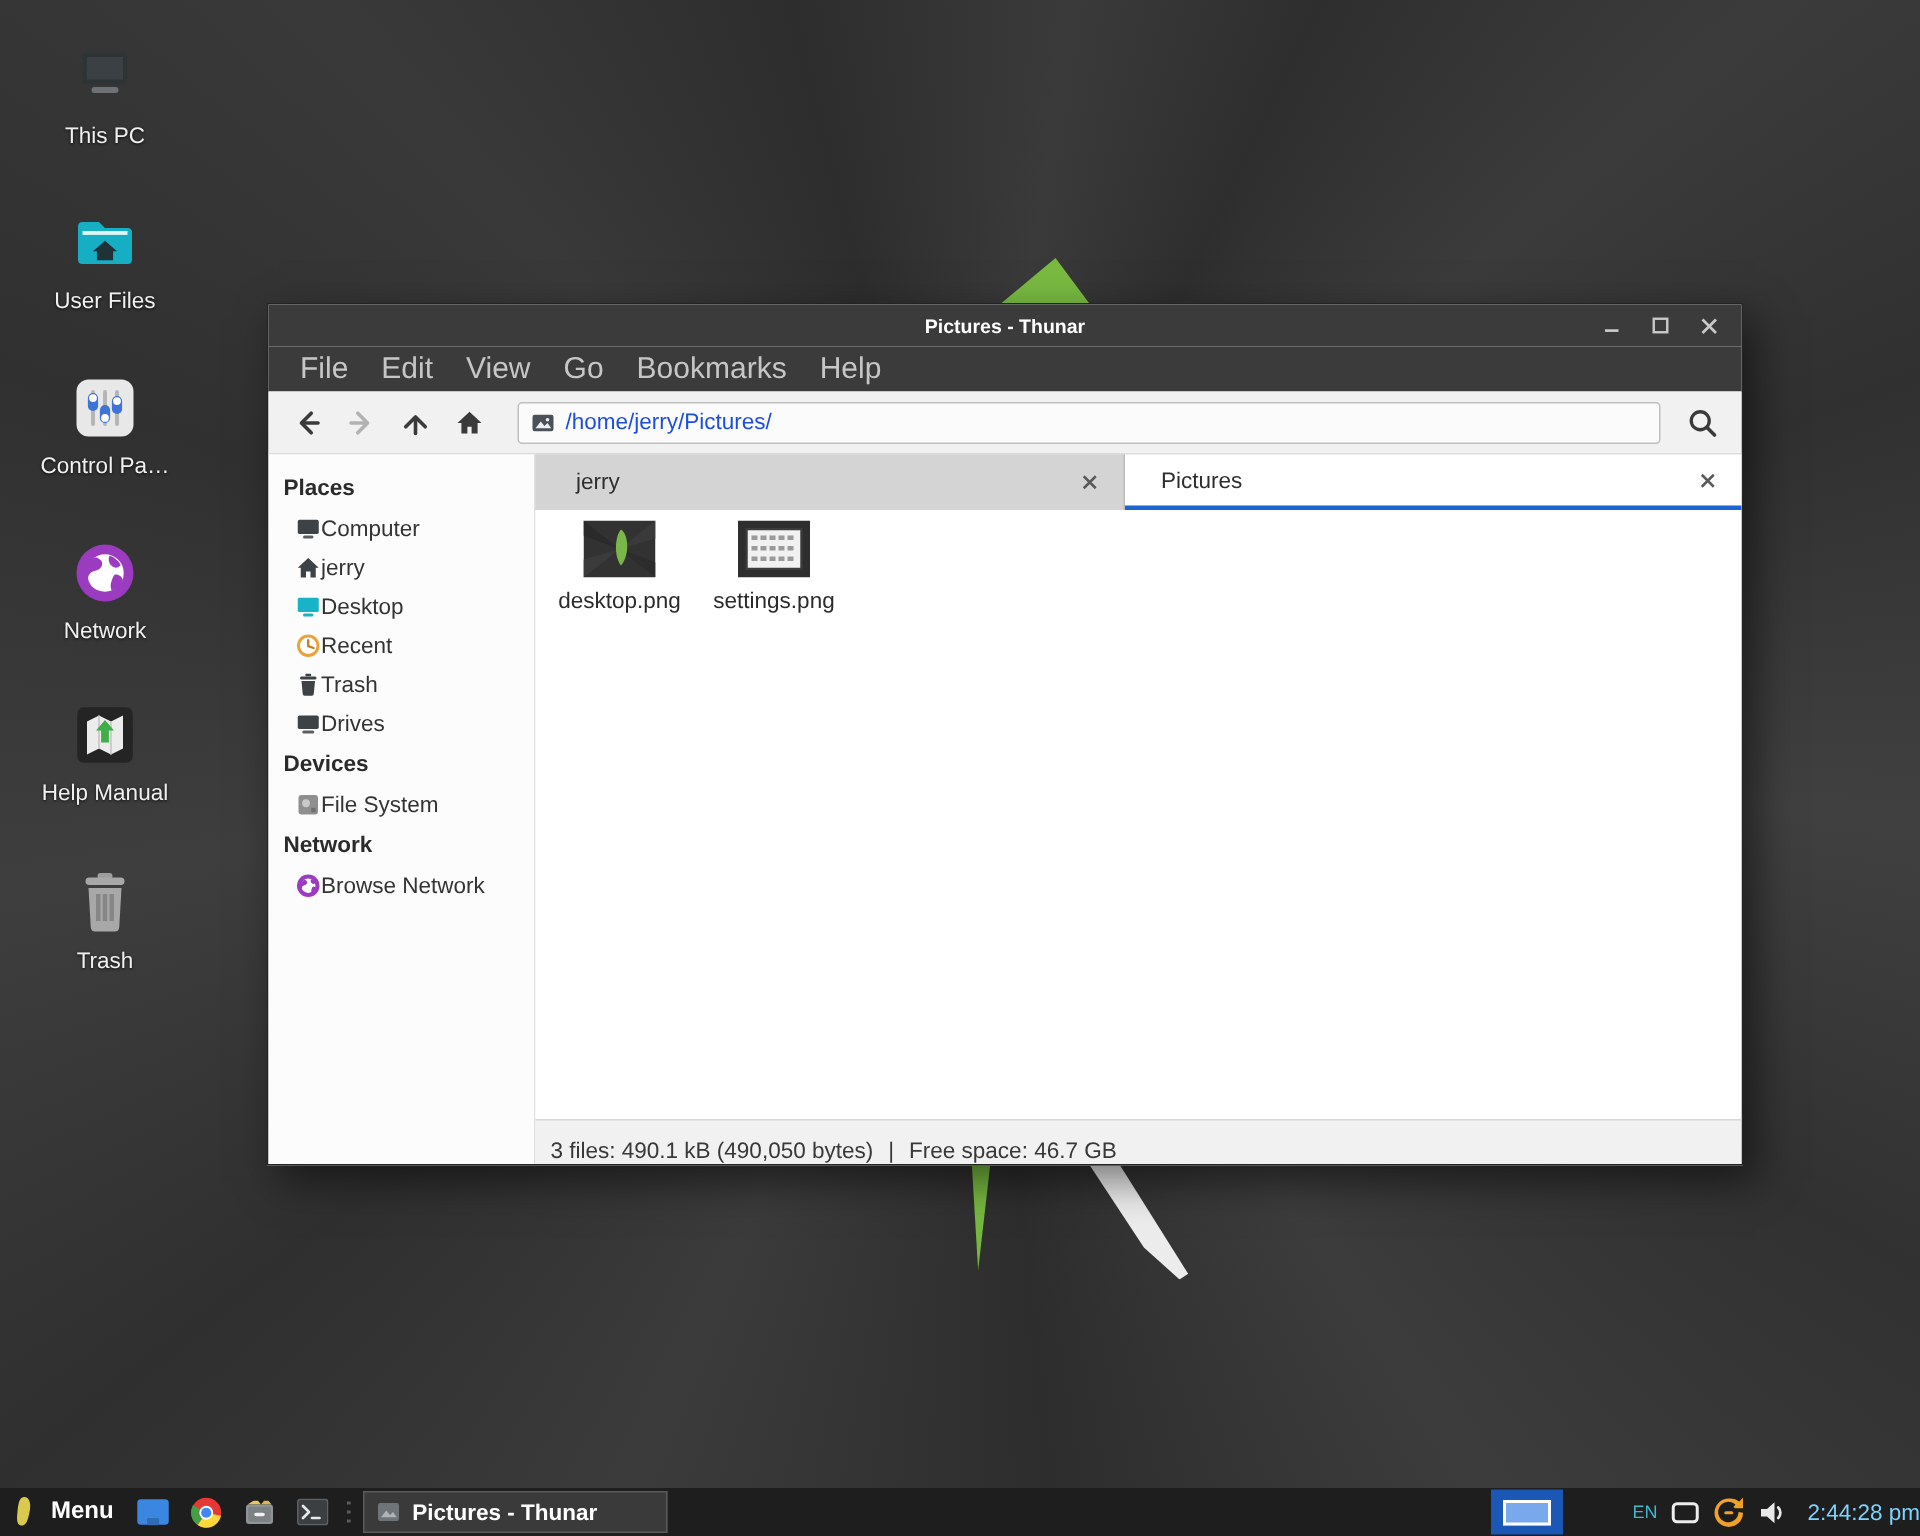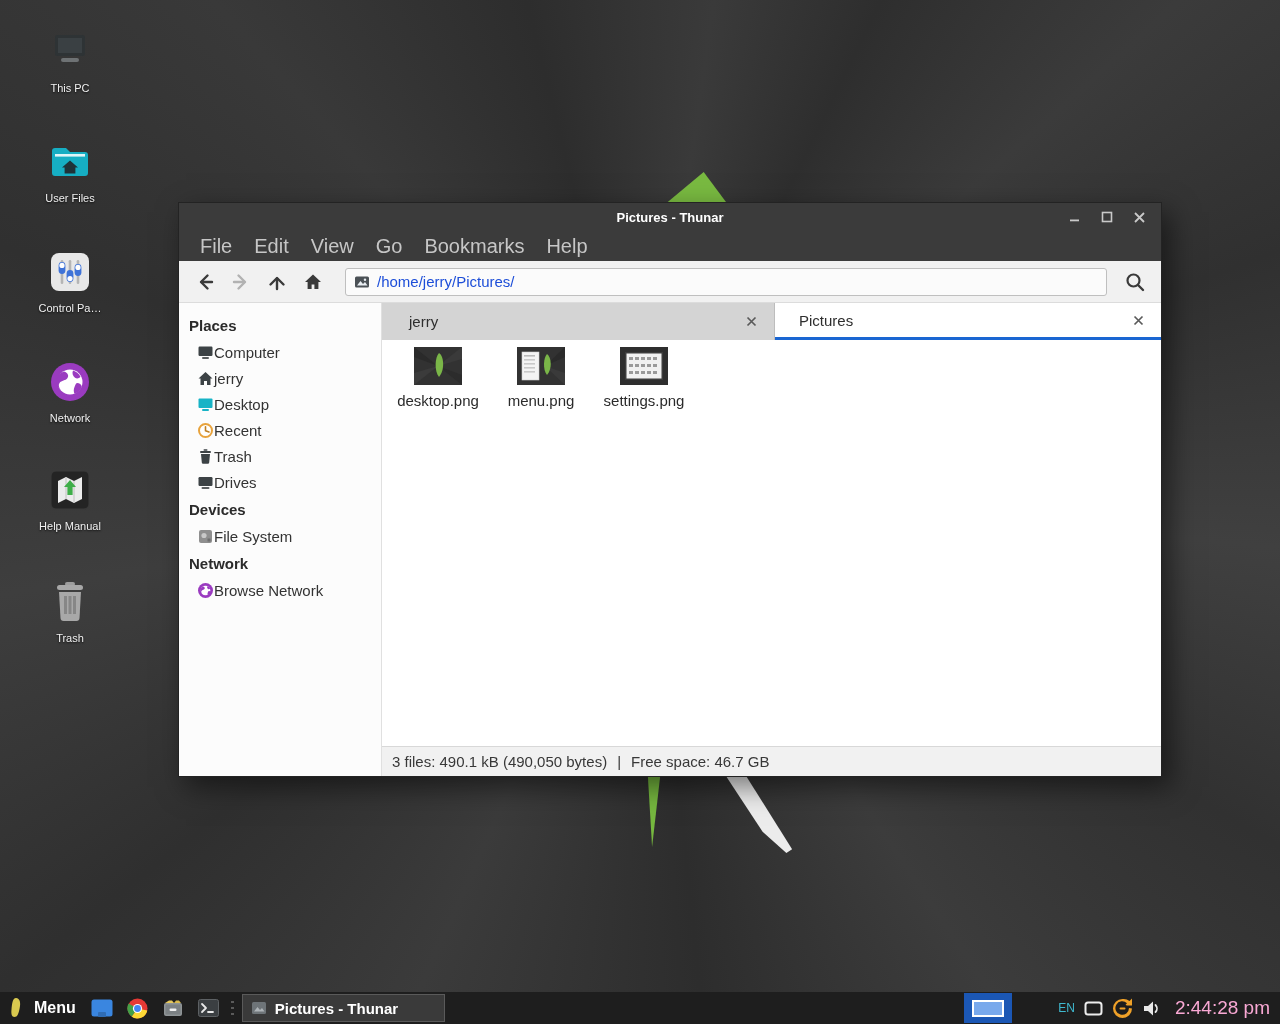--- a/index.html
+++ b/index.html
@@ -20,21 +20,21 @@
     clip-path:polygon(6% 100%, 64% 6%, 100% 100%); }
   .wp-sliver { left:646px; top:777px; width:16px; height:70px; background:#76b83f;
     clip-path:polygon(12% 0, 88% 0, 38% 100%); }
   .wp-blade { left:723px; top:777px; width:72px; height:76px; background:#ececec;
     clip-path:polygon(5% 0, 33% 0, 96% 95%, 88% 100%, 55% 72%); }
 
   
   .dicon { position:absolute; left:10px; width:120px; height:104px;
     display:flex; flex-direction:column; align-items:center; }
   .dicon .img { width:52px; height:52px; display:flex; align-items:center; justify-content:center; }
-  .dicon .lbl { margin-top:4px; color:#f0f0f0; font-size:11px;
+  .dicon .lbl { margin-top:4px; color:#f0f0f0; font-size:15px;
     text-shadow:0 1px 2px rgba(0,0,0,.8); white-space:nowrap; }
   #di-0{top:26px} #di-1{top:136px} #di-2{top:246px} #di-3{top:356px} #di-4{top:464px} #di-5{top:576px}
 
   
   .win { position:absolute; left:178px; top:202px; width:984px; height:575px;
     display:flex; flex-direction:column; background:#fff;
     border:1px solid #232323; box-shadow: 8px 10px 26px rgba(0,0,0,.5); }
   .titlebar { height:28px; background:#3b3b3b; display:flex; align-items:center;
     position:relative; flex:0 0 auto; }
   .title-text { position:absolute; left:0; right:0; text-align:center;
@@ -48,21 +48,21 @@
     display:flex; align-items:center; padding:0 8px; flex:0 0 auto; }
   .nav-btn { width:36px; height:32px; display:flex; align-items:center; justify-content:center;
     border-radius:3px; }
   .pathbar { flex:1; height:28px; margin:0 10px 0 14px; background:#fbfbfb;
     border:1px solid #bfbfbf; border-radius:3px; display:flex; align-items:center;
     padding:0 8px; gap:7px; }
   .pathbar .ptxt { font-size:15px; color:#1d4ed8; }
   .search-btn { width:36px; height:32px; display:flex; align-items:center; justify-content:center; }
 
   .win-body { flex:1; display:flex; min-height:0; }
-  .sidebar { width:203px; background:#fcfcfc; border-right:1px solid #e0e0e0;
+  .sidebar { width:178px; background:#fcfcfc; border-right:1px solid #e0e0e0;
     padding-top:8px; flex:0 0 auto; }
   .sb-header { font-size:15px; font-weight:bold; color:#2b2b2b; padding:6px 10px 5px; }
   .sb-item { height:26px; display:flex; align-items:center; padding-left:18px; }
   .sb-item .sl { font-size:15px; color:#333; }
 
   .right-pane { flex:1; display:flex; flex-direction:column; min-width:0; }
   .tabbar { height:37px; display:flex; background:#cfcfcf; flex:0 0 auto; }
   .tab { display:flex; align-items:center; justify-content:space-between; }
   .tab-jerry { width:393px; background:#d4d4d4; border-right:1px solid #bdbdbd;
     padding:0 14px 0 27px; }
@@ -71,41 +71,41 @@
   .tab .tlbl { font-size:15px; color:#2e2e2e; }
   .tab-close { width:18px; height:18px; display:flex; align-items:center; justify-content:center; }
 
   .fileview { flex:1; background:#ffffff; display:flex; align-items:flex-start;
     padding:6px 0 0 12px; gap:15px;text-align:center; }
   .fitem { width:88px; display:flex; flex-direction:column; align-items:center; }
   .fitem .thumb { width:48px; height:40px; display:flex; align-items:center; justify-content:center; }
   .fitem .fname { margin-top:6px; font-size:15px; color:#2b2b2b; }
 
   .statusbar { height:30px; background:#f1f1f1; border-top:1px solid #d8d8d8;
-    display:flex; align-items:center; padding-left:10px; gap:10px; flex:0 0 auto; }
+    display:flex; align-items:flex-end; padding-left:10px; gap:10px; flex:0 0 auto; }
   .statusbar span { font-size:15px; color:#383838; }
 
   
   .taskbar { position:absolute; left:0; bottom:0; width:1280px; height:32px;
     background:#1e1e1e; display:flex; align-items:center; }
   .tb-launcher { height:32px; display:flex; align-items:center; justify-content:center; padding:0 7px; }
   .tb-menu-label { color:#fff; font-size:16px; font-weight:bold; padding:0 8px 0 2px; }
   .tb-handle { width:8px; height:20px; margin:0 3px;
     background-image:radial-gradient(circle, #5a5a5a 1.2px, transparent 1.3px);
     background-size:5px 6px; background-position:center; background-repeat:repeat-y; }
   .tb-task { height:28px; margin-left:2px; width:203px; background:#3a3a3a;
     border:1px solid #5a5a5a; display:flex; align-items:center; gap:8px; padding:0 8px; }
   .tb-task .ttxt { color:#fff; font-size:15px; font-weight:bold; white-space:nowrap; }
   .tb-spacer { flex:1; }
   .pager { width:48px; height:30px; background:#1b57b5; margin-right:46px;
     display:flex; align-items:center; justify-content:center; }
   .pager .pin { width:32px; height:17px; background:#79a9ec; border:2px solid #fff; }
   .tray { display:flex; align-items:center; gap:9px; padding-right:8px; }
   .tray-en { color:#3fb9cf; font-size:12px; font-weight:normal; }
-  .tb-clock { color:#f9a8d4; font-size:19px; padding:0 10px 0 6px; }
+  .tb-clock { color:#7dd3fc; font-size:15px; padding:0 0 0 6px; }
 </style>
 </head>
 <body>
 
 <div class="screen">
   <div class="wallpaper"></div>
   <div class="wp-shape wp-tri"></div>
   <div class="wp-shape wp-sliver"></div>
   <div class="wp-shape wp-blade"></div>
 
@@ -355,37 +355,20 @@
               <svg width="48" height="38" viewBox="0 0 48 38">
                 <rect width="48" height="38" fill="#323232"></rect>
                 <path d="M0 0 L24 19 L0 10 z" fill="#2a2a2a"></path>
                   <path d="M48 0 L24 19 L48 12 z" fill="#3a3a3a"></path>
                 <path d="M0 38 L24 19 L0 26 z" fill="#3b3b3b"></path>
                   <path d="M48 38 L24 19 L48 28 z" fill="#2c2c2c"></path>
                 <path d="M25 6 c5 3 6 17 0 24 c-5-6-4-20 0-24z" fill="#7ab648"></path>
               </svg>
             </div>
             <div class="fname">desktop.png</div>
-          </div>
-          <div class="fitem">
-            <div class="thumb">
-              <svg width="48" height="38" viewBox="0 0 48 38">
-                <rect width="48" height="38" fill="#323232"></rect>
-                <path d="M48 0 L28 19 L48 10 z" fill="#2a2a2a"></path>
-                  <path d="M48 38 L28 19 L48 26 z" fill="#3a3a3a"></path>
-                <path d="M30 7 c4.5 3 5.5 15 0 21 c-4.5-5.5-3.5-17.5 0-21z" fill="#7ab648"></path>
-                <rect x="5" y="5" width="17" height="28" fill="#f4f4f4" stroke="#cfcfcf" stroke-width="0.6"></rect>
-                <rect x="7" y="8" width="11" height="1.6" fill="#b9b9b9"></rect>
-                  <rect x="7" y="12" width="11" height="1.6" fill="#c9c9c9"></rect>
-                <rect x="7" y="16" width="11" height="1.6" fill="#c9c9c9"></rect>
-                  <rect x="7" y="20" width="11" height="1.6" fill="#c9c9c9"></rect>
-                <rect x="7" y="24" width="11" height="1.6" fill="#c9c9c9"></rect>
-              </svg>
-            </div>
-            <div class="fname">menu.png</div>
           </div>
           <div class="fitem">
             <div class="thumb">
               <svg width="48" height="38" viewBox="0 0 48 38">
                 <rect width="48" height="38" fill="#2e2e2e"></rect>
                 <rect x="5" y="5" width="38" height="28" fill="#3c3c3c"></rect>
                 <rect x="6.5" y="6.5" width="35" height="25" fill="#f1f1f1"></rect>
                 <g fill="#9a9a9a">
                   <rect x="9" y="10" width="4" height="3"></rect>
                     <rect x="15" y="10" width="4" height="3"></rect>

